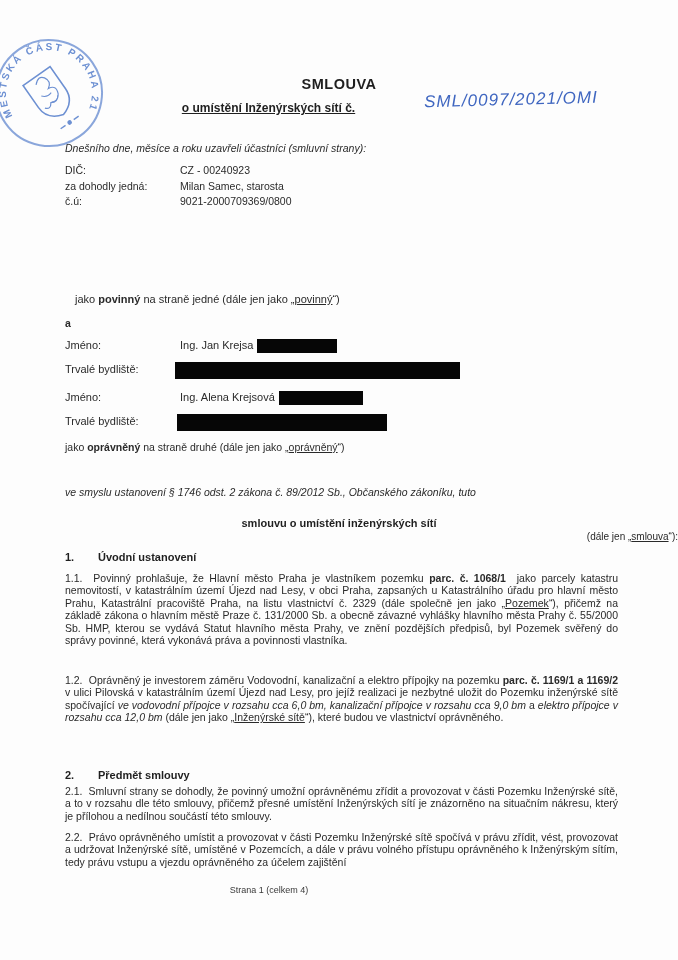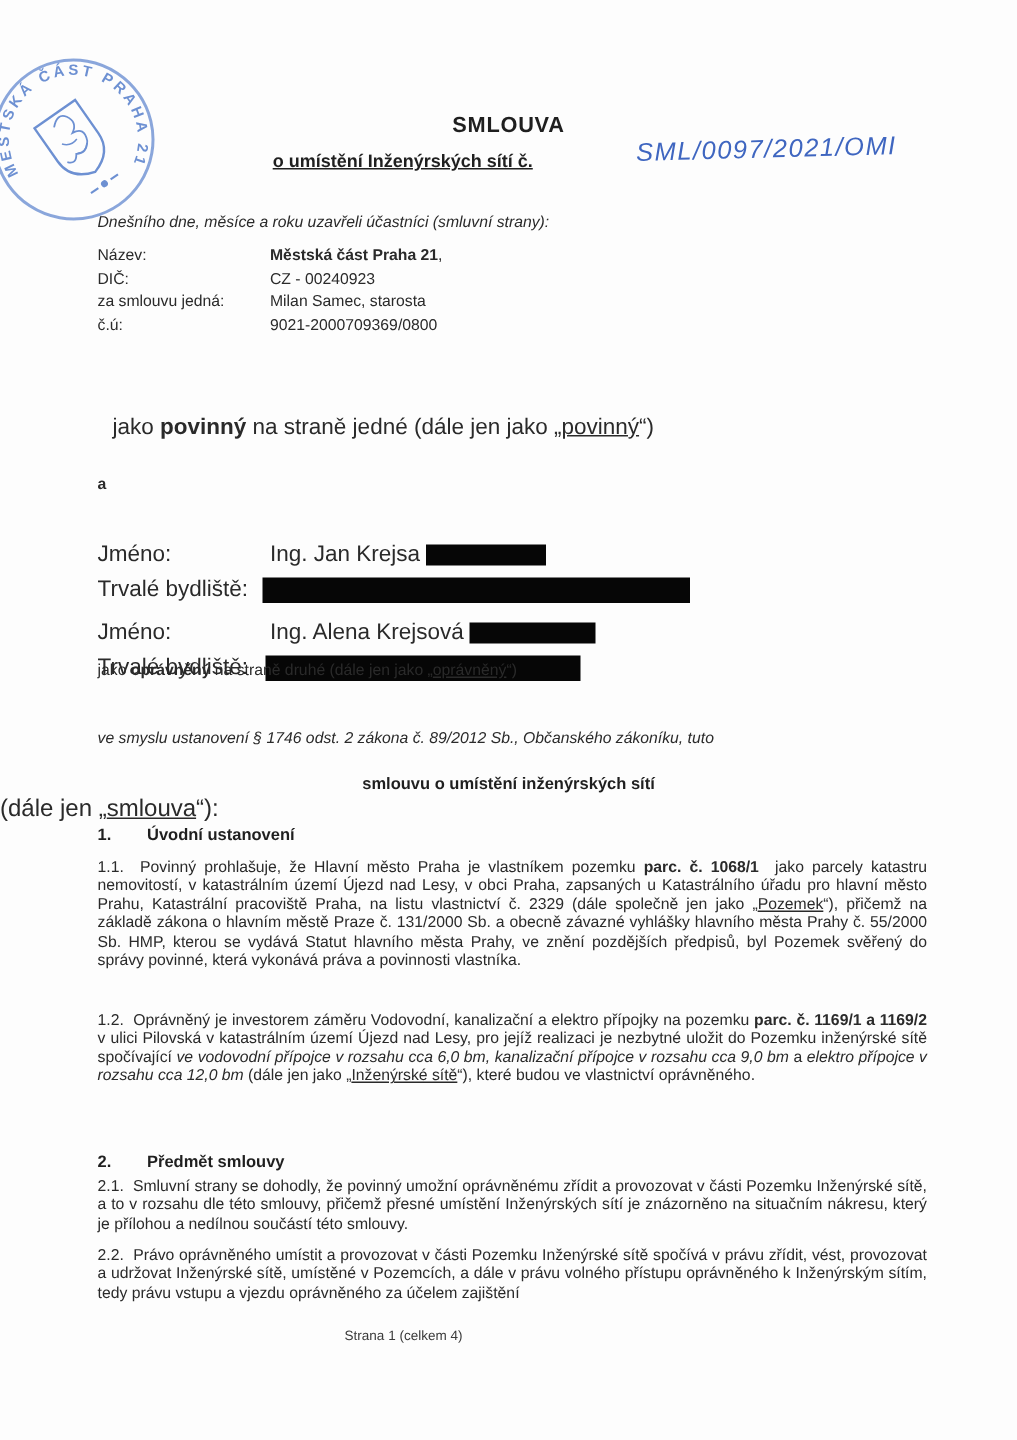--- a/index.html
+++ b/index.html
@@ -14,34 +14,34 @@
   
   .t1{top:76px;left:0;width:678px;text-align:center;font-size:14.5px;font-weight:bold;letter-spacing:.5px;color:#1f1f1f;}
   .t2row{top:98px;left:0;width:537px;text-align:center;}
   .t2{font-size:12px;font-weight:bold;text-decoration:underline;color:#1f1f1f;}
   .handnum{left:424px;top:90px;font-size:17px;font-style:italic;letter-spacing:1px;transform:rotate(-1.5deg);white-space:nowrap;}
   
   .intro{left:65px;top:142px;font-size:10.5px;font-style:italic;}
   .party{left:65px;top:163px;font-size:10.5px;line-height:15.5px;}
   .plabel{display:inline-block;width:115px;}
   .pvalue{white-space:nowrap;}
-  .povinny{left:65px;top:276px;font-size:15px;padding-left:10px;}
+  .povinny{left:65px;top:293px;font-size:11px;padding-left:10px;}
   .conj{left:65px;top:317px;font-size:10.5px;font-weight:bold;}
   
-  .mrow{left:65px;font-size:15px;margin-top:22px;}
+  .mrow{left:65px;font-size:11px;}
   .mlabel{display:inline-block;width:115px;}
   .redact{display:inline-block;background:#060606;vertical-align:middle;}
   .rd1{width:80px;height:14px;margin-left:4px;}
   .rd2{width:285px;height:17px;margin-left:-5px;}
   .rd3{width:84px;height:14px;margin-left:4px;}
   .rd4{width:210px;height:17px;margin-left:-3px;}
   .opravneny{left:65px;top:441px;font-size:10.5px;}
   .law{left:65px;top:486px;font-size:10.5px;font-style:italic;}
   .ch1{top:517px;left:0;width:678px;text-align:center;font-size:11px;font-weight:bold;color:#1f1f1f;}
-  .ch2{top:531px;left:0;width:678px;text-align:left;font-size:16px;}
+  .ch2{top:531px;left:0;width:678px;text-align:right;font-size:10px;}
   
   .shead{left:65px;font-size:11px;font-weight:bold;color:#1f1f1f;}
   .hnum{display:inline-block;width:33px;}
   .h1{top:551px;} .h2{top:769px;}
   
   .para{left:65px;width:553px;font-size:10.5px;line-height:12.45px;text-align:justify;}
   .p11{top:572px;} .p12{top:674px;} .p21{top:785px;} .p22{top:831px;}
   .footer{top:885px;left:0;width:538px;text-align:center;font-size:9px;color:#3a3a3a;}
 </style>
 </head>
@@ -71,23 +71,22 @@
 
 <div class="abs t1">SMLOUVA</div>
 <div class="abs t2row">
   <span class="t2">o umístění Inženýrských sítí č.</span>
 </div>
 <div class="abs handnum" style="color:#3f66c0;">SML/0097/2021/OMI</div>
 
 <div class="abs intro">Dnešního dne, měsíce a roku uzavřeli účastníci (smluvní strany):</div>
 
 <div class="abs party">
-  <div class="prow"><span class="plabel">Název:</span><span class="pvalue"><span style="font-weight: bold;">Městská část Praha 21</span><span>,</span></span></div>
   <div class="prow"><span class="plabel">DIČ:</span><span class="pvalue">CZ - 00240923</span></div>
-  <div class="prow"><span class="plabel">za smlouvu jedná:</span><span class="pvalue">Milan Samec, starosta</span></div>
+  <div class="prow"><span class="plabel">za dohodly jedná:</span><span class="pvalue">Milan Samec, starosta</span></div>
   <div class="prow"><span class="plabel">č.ú:</span><span class="pvalue">9021-2000709369/0800</span></div>
 </div>
 
 <div class="abs povinny"><span>jako </span><span style="font-weight: bold;">povinný</span><span> na straně jedné (dále jen jako „</span><span style="text-decoration: underline;">povinný</span><span>“)</span></div>
 <div class="abs conj">a</div>
 
 <div class="abs mrow" style="top:339px;">
   <span class="mlabel">Jméno:</span><span>Ing. Jan Krejsa</span><span class="redact rd1"></span>
 </div>
 <div class="abs mrow" style="top:362px;">

